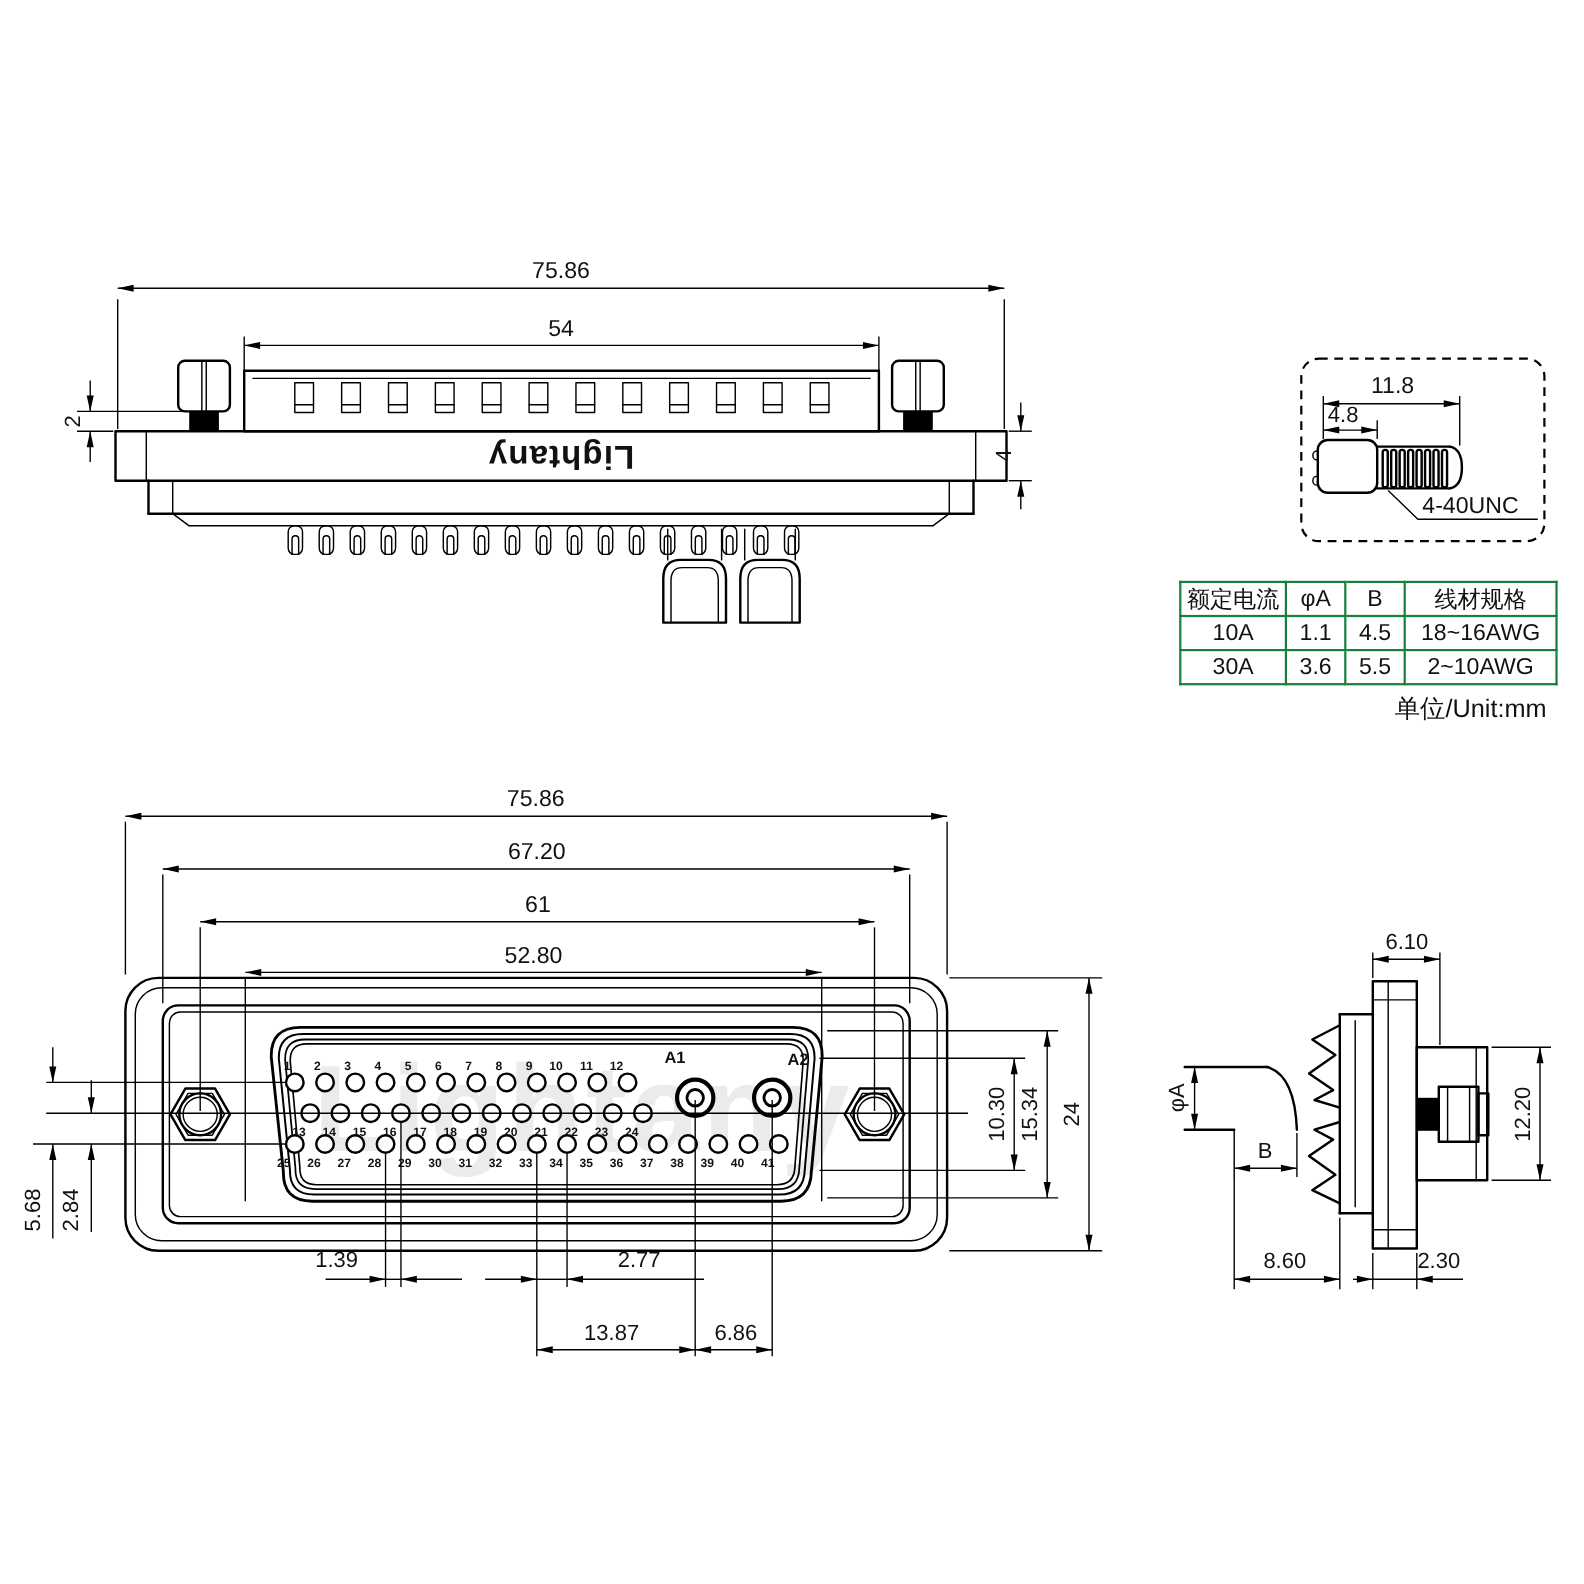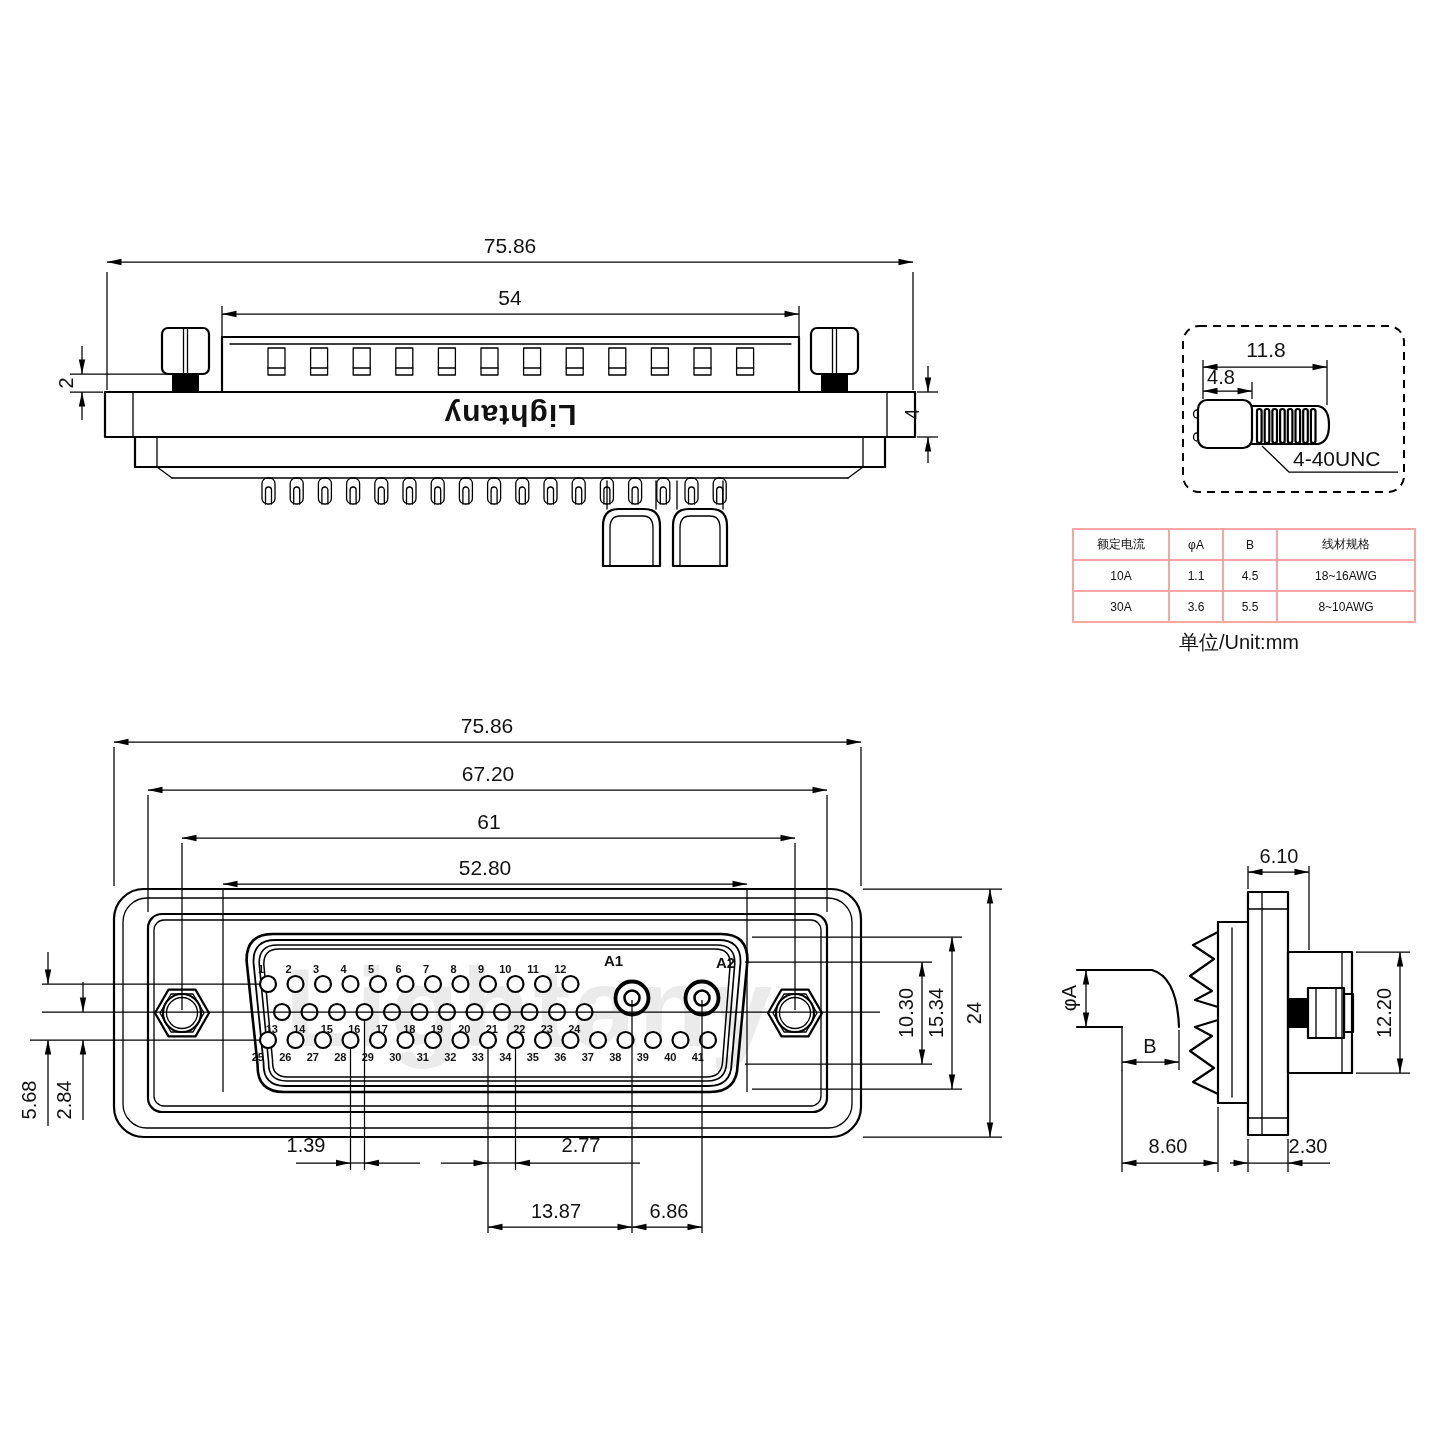--- a/index.html
+++ b/index.html
@@ -11,27 +11,27 @@
   .thin{stroke-width:1.3;}
   .dim{fill:none;stroke:#000;stroke-width:1.25;}
   .dimtxt{font-size:20px;}
   .dimtxt.big{font-size:21px;}
   .pinlbl{font-size:11px;font-weight:bold;}
   .powlbl{font-size:15px;font-weight:bold;}
   .logo{font-size:30px;font-weight:bold;letter-spacing:1px;}
   .wm{font-size:112px;font-weight:bold;fill:#ebebeb;letter-spacing:3px;}
   #spec-table-wrap{position:absolute;left:1072px;top:528px;width:334px;}
   #spec-table{border-collapse:collapse;width:100%;table-layout:fixed;}
-  #spec-table th,#spec-table td{border:2px solid #fca5a5;text-align:center;height:29px;
-      font-size:12px;font-weight:normal;padding:0;font-family:"Liberation Sans",sans-serif;color:#111;}
+  #spec-table th,#spec-table td{border:2px solid #15803d;text-align:center;height:29px;
+      font-size:21px;font-weight:normal;padding:0;font-family:"Liberation Sans",sans-serif;color:#111;}
   #spec-table th:nth-child(1){width:94px;}
   #spec-table th:nth-child(2){width:52px;}
   #spec-table th:nth-child(3){width:52px;}
   #spec-table th:nth-child(4){width:136px;}
-  #unit-note{text-align:center;font-size:20px;color:#111;margin-top:6px;}
+  #unit-note{text-align:right;font-size:23px;color:#111;margin-top:6px;}
 </style>
 </head>
 <body>
 
 <div id="stage">
 <svg width="1440" height="1440" viewBox="0 0 1440 1440">
   <defs>
     <marker id="arr" markerUnits="userSpaceOnUse" markerWidth="16" markerHeight="8" viewBox="0 0 16 8" refX="15.5" refY="4" orient="auto-start-reverse">
       <path d="M15.5,4 L1,0.8 L1,7.2 Z" fill="#000"></path>
     </marker>
@@ -446,19 +446,19 @@
           <tr>
             <td>10A</td>
             <td>1.1</td>
             <td>4.5</td>
             <td>18~16AWG</td>
           </tr>
           <tr>
             <td>30A</td>
             <td>3.6</td>
             <td>5.5</td>
-            <td>8~10AWG</td>
+            <td>2~10AWG</td>
           </tr>
         </tbody>
   </table>
   <div id="unit-note">单位/Unit:mm</div>
 </div>
 </div>
 
 </body></html>

